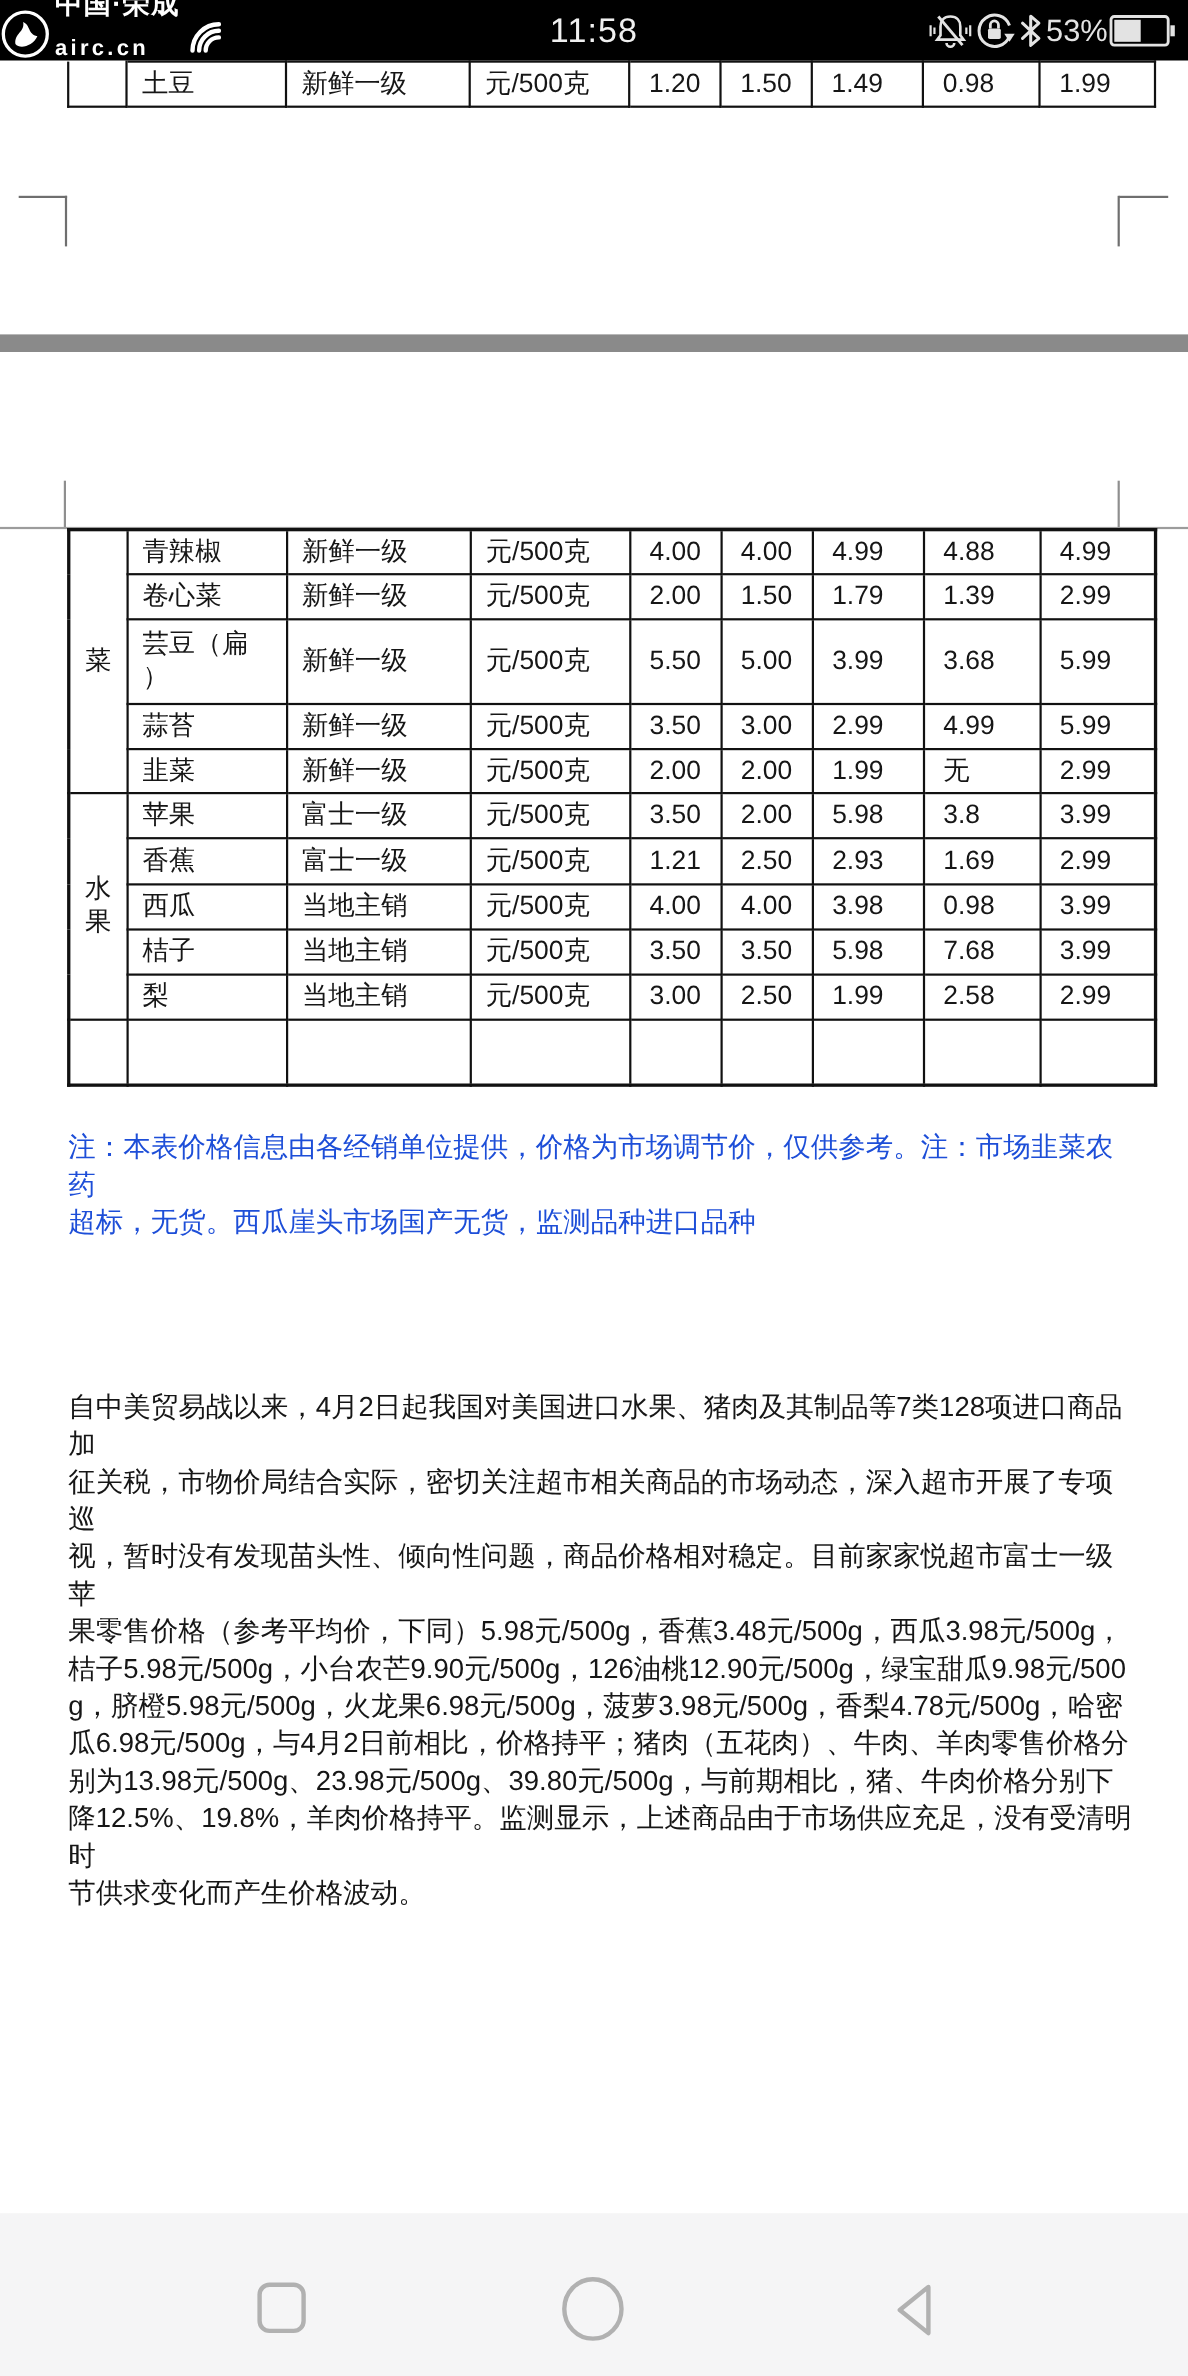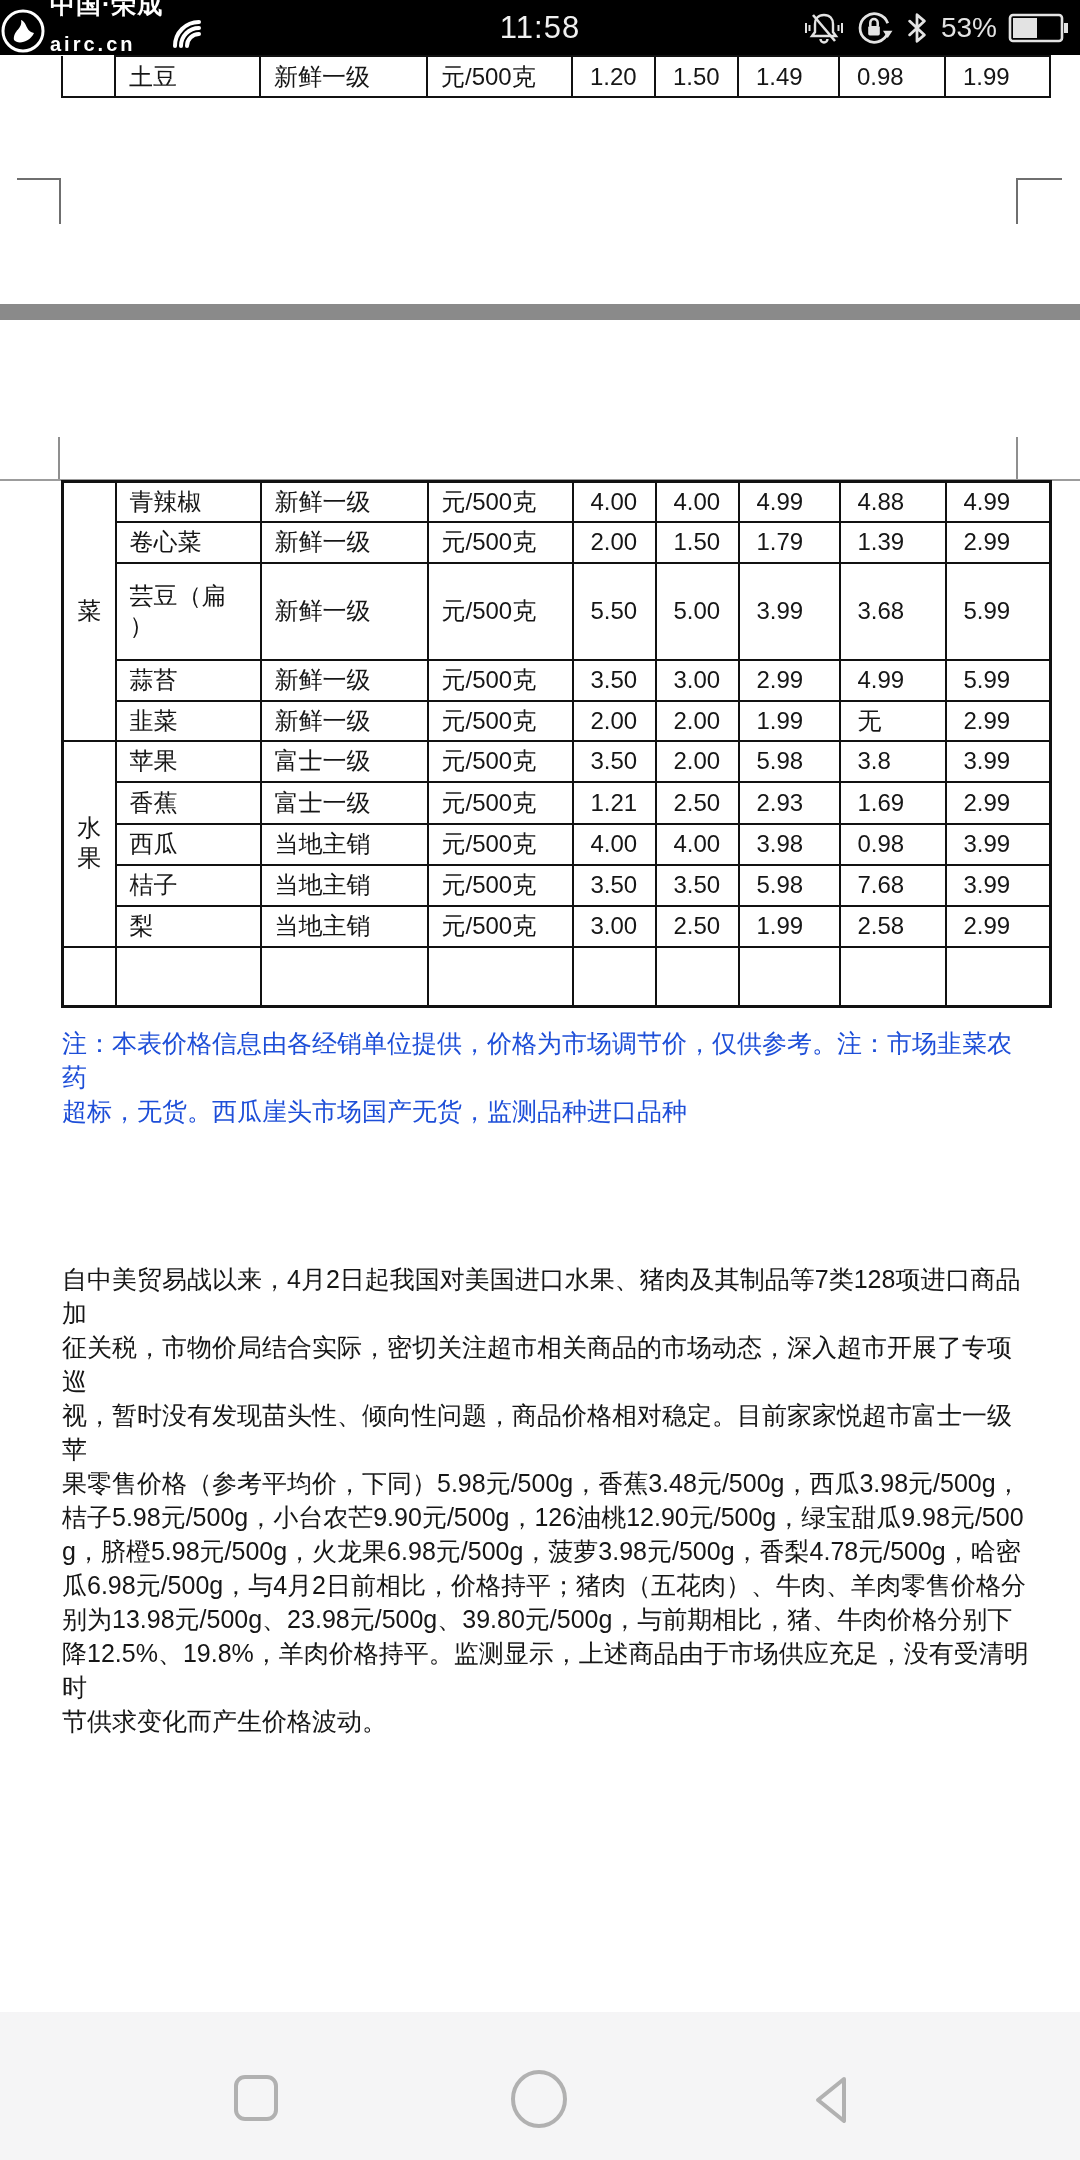--- a/index.html
+++ b/index.html
@@ -17,36 +17,36 @@
   .logo-text{margin-left:4px;line-height:1;color:#fff;
     text-shadow:0 0 3px #000,1px 1px 0 #000;}
   .logo-title{font-size:25px;font-weight:bold;letter-spacing:1px;}
   .logo-sub{font-size:20px;font-weight:bold;letter-spacing:3px;margin-top:17px;}
   .clock{
     position:absolute;left:50%;transform:translateX(-50%);top:0;height:55px;
     display:flex;align-items:center;color:#f0f0f0;font-size:31px;font-weight:300;
     letter-spacing:1px;
   }
   .sicons{
-    position:absolute;right:10px;top:0;height:55px;display:flex;align-items:center;gap:11px;
+    position:absolute;right:10px;top:0;height:55px;display:flex;align-items:center;gap:1px;
     color:#e3e3e3;
   }
   .battery-pct{font-size:28px;color:#e3e3e3;}
   
   .ptable{border-collapse:collapse;table-layout:fixed;position:absolute;left:61px;}
   .ptable td{
     border:2px solid #111;font-size:24px;color:#161616;vertical-align:middle;
     padding:0 0 0 13px;overflow:hidden;white-space:pre-line;line-height:1.25;
   }
   .ptable td.num{padding-left:17px;}
   .ptable td.cat{padding:0;text-align:center;}
   .ptable.main{top:480px;border:3px solid #111;}
   .ptable.frag{top:55px;}
   .frag td.noTop{border-top:none;}
-  .hA{height:40px;}.hB{height:41px;}.hC{height:97px;}.hD{height:42px;}.hE{height:60px;}
+  .hA{height:40px;}.hB{height:41px;}.hC{height:77px;}.hD{height:42px;}.hE{height:60px;}
   .catfruit{vertical-align:top;}
   .catfruit .catwrap{
     display:flex;flex-direction:column;justify-content:space-between;
     align-items:center;height:100%;padding:9px 0 11px 0;box-sizing:border-box;
   }
   
   .mark{position:absolute;background:#6f6f6f;}
   .mark2{position:absolute;background:#8f8f8f;}
   .p2line{position:absolute;left:0;top:479px;width:1080px;height:2px;background:#9c9c9c;}
   .separator{position:absolute;left:0;top:304px;width:1080px;height:16px;background:#8a8a8a;}

